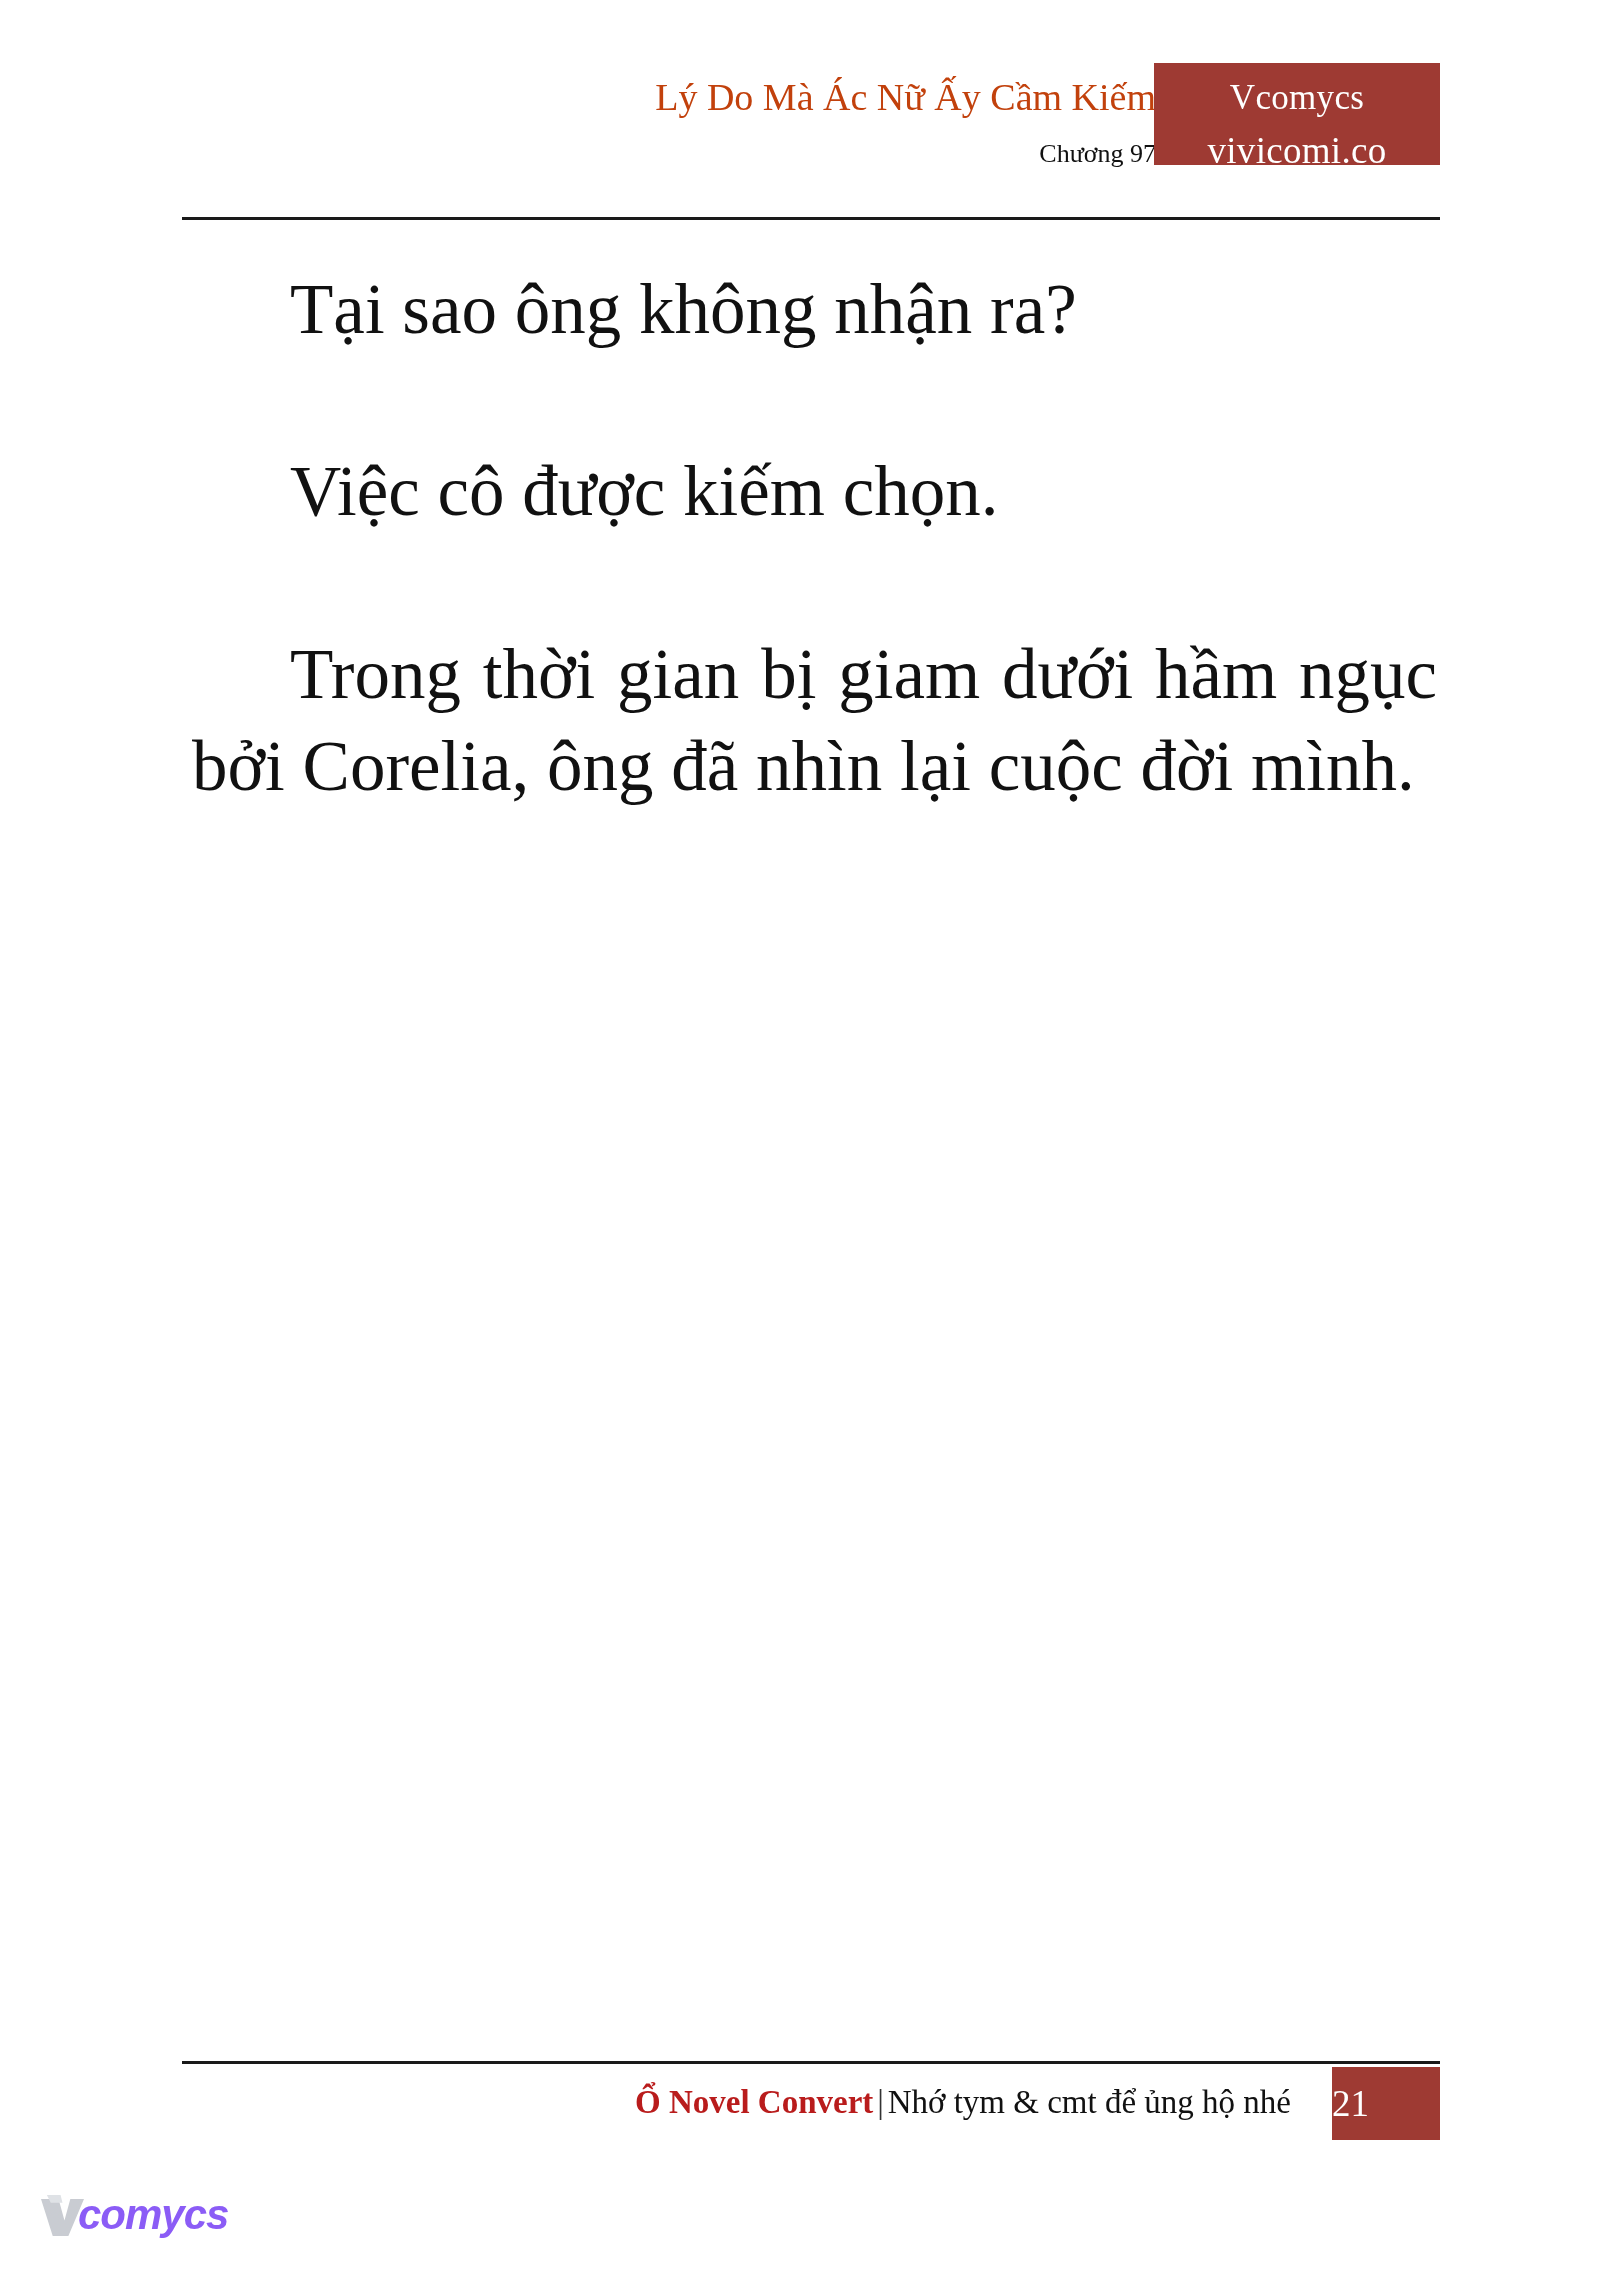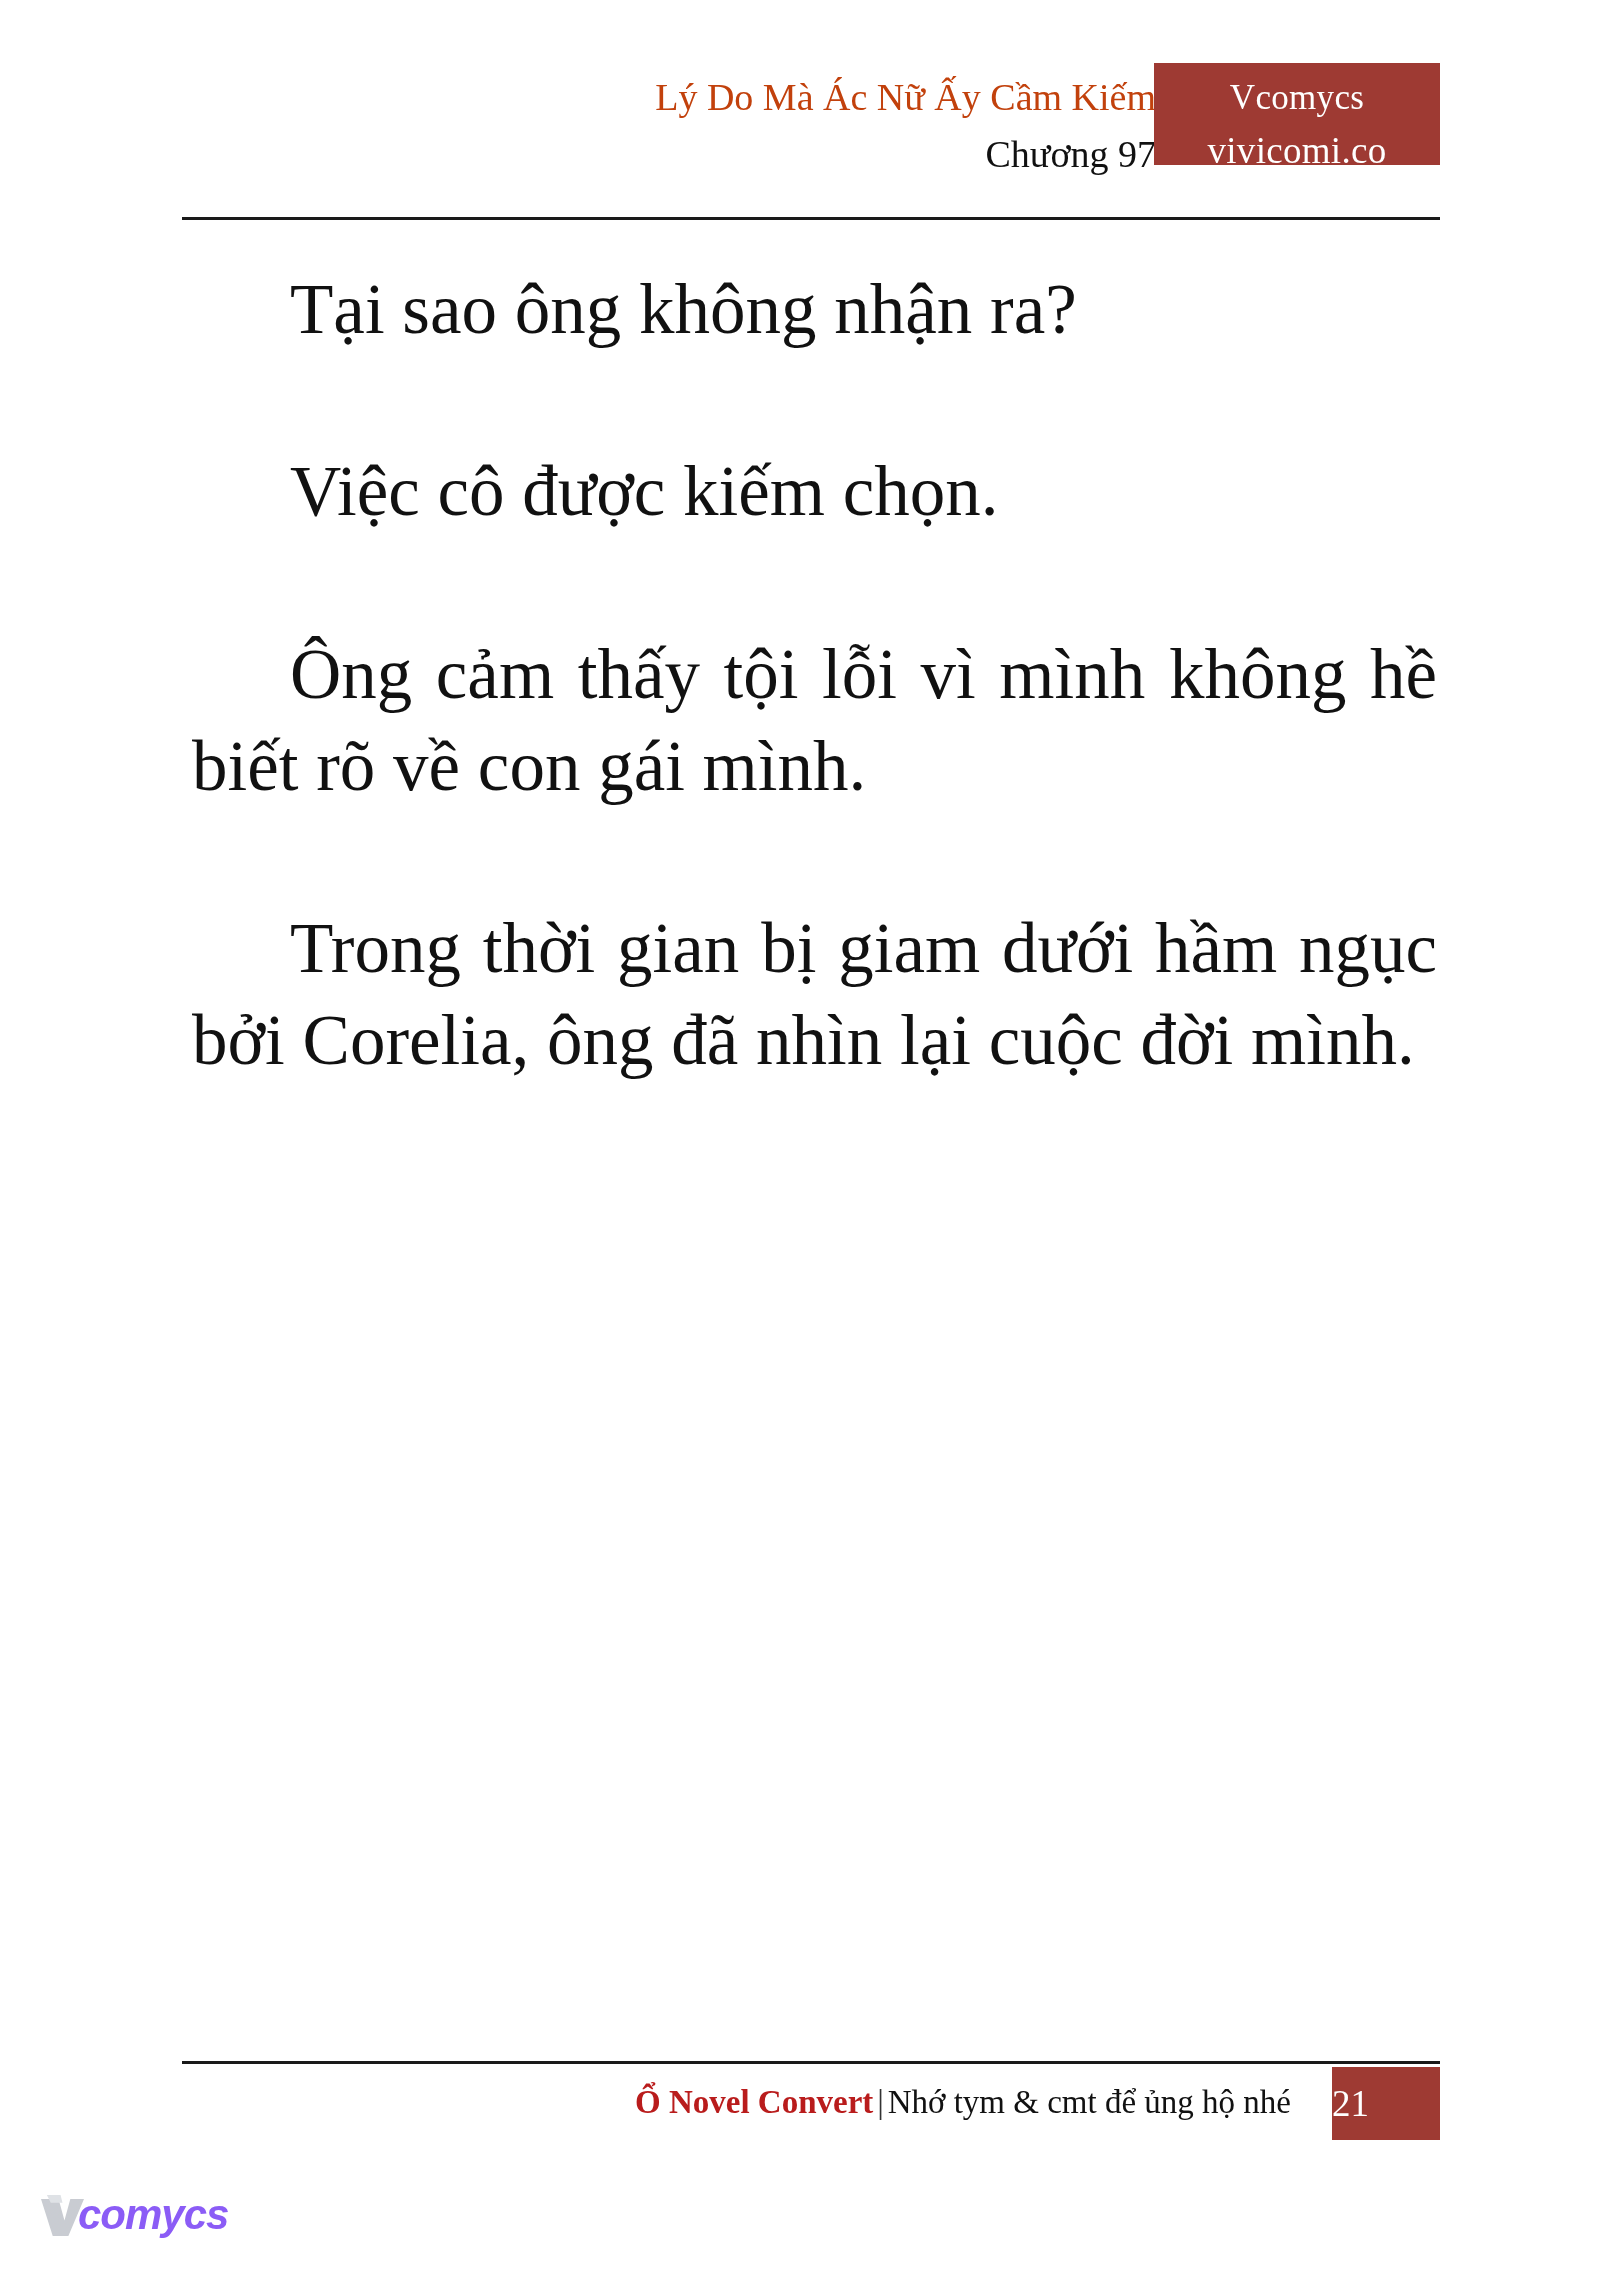--- a/index.html
+++ b/index.html
@@ -39,25 +39,25 @@
     text-align: right;
     line-height: 1.25;
   }
   .header-title-main {
     font-size: 38px;
     font-family: "Liberation Serif", serif;
     color: #c2410c;
     white-space: nowrap;
   }
   .header-title-chapter {
-    font-size: 38px;
+    font-size: 26px;
     font-family: "Liberation Serif", serif;
     color: #111;
     white-space: nowrap;
-    margin-top: 9px;
+    margin-top: 16px;
   }
   .header-badge {
     position: absolute;
     right: 0;
     top: -10.8px;
     width: 286px;
     height: 102px;
     background: #9e3a33;
     color: #ffffff;
     text-align: center;
@@ -189,21 +189,20 @@
     <div class="header-badge">
       <div class="b1">Vcomycs</div>
       <div class="b2">vivicomi.co</div>
     </div>
   </div>
   <div class="header-rule"></div>
 
   <div class="content">
     <p class="para">Tại sao ông không nhận ra?</p>
     <p class="para">Việc cô được kiếm chọn.</p>
-    <p class="para">Ông cảm thấy tội lỗi vì mình không hề biết rõ về con gái mình.</p>
     <p class="para last">Trong thời gian bị giam dưới hầm ngục bởi Corelia, ông đã nhìn lại cuộc đời mình.</p>
   </div>
 
   <div class="footer-rule"></div>
   <div class="footer">
     <div class="footer-text">
       <span class="footer-brand">Ổ Novel Convert</span><span class="footer-sep">|</span><span class="footer-note">Nhớ tym &amp; cmt để ủng hộ nhé</span>
     </div>
     <div class="page-number-box">21</div>
   </div>

